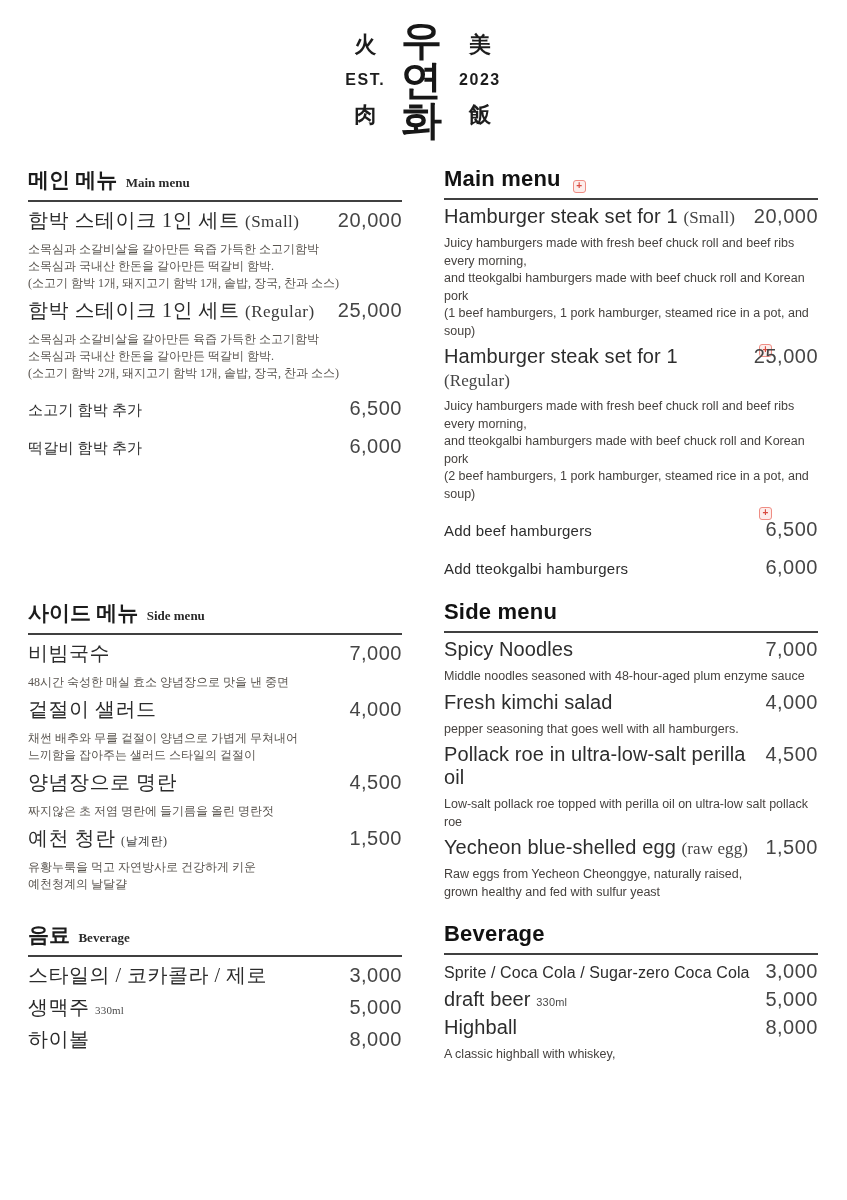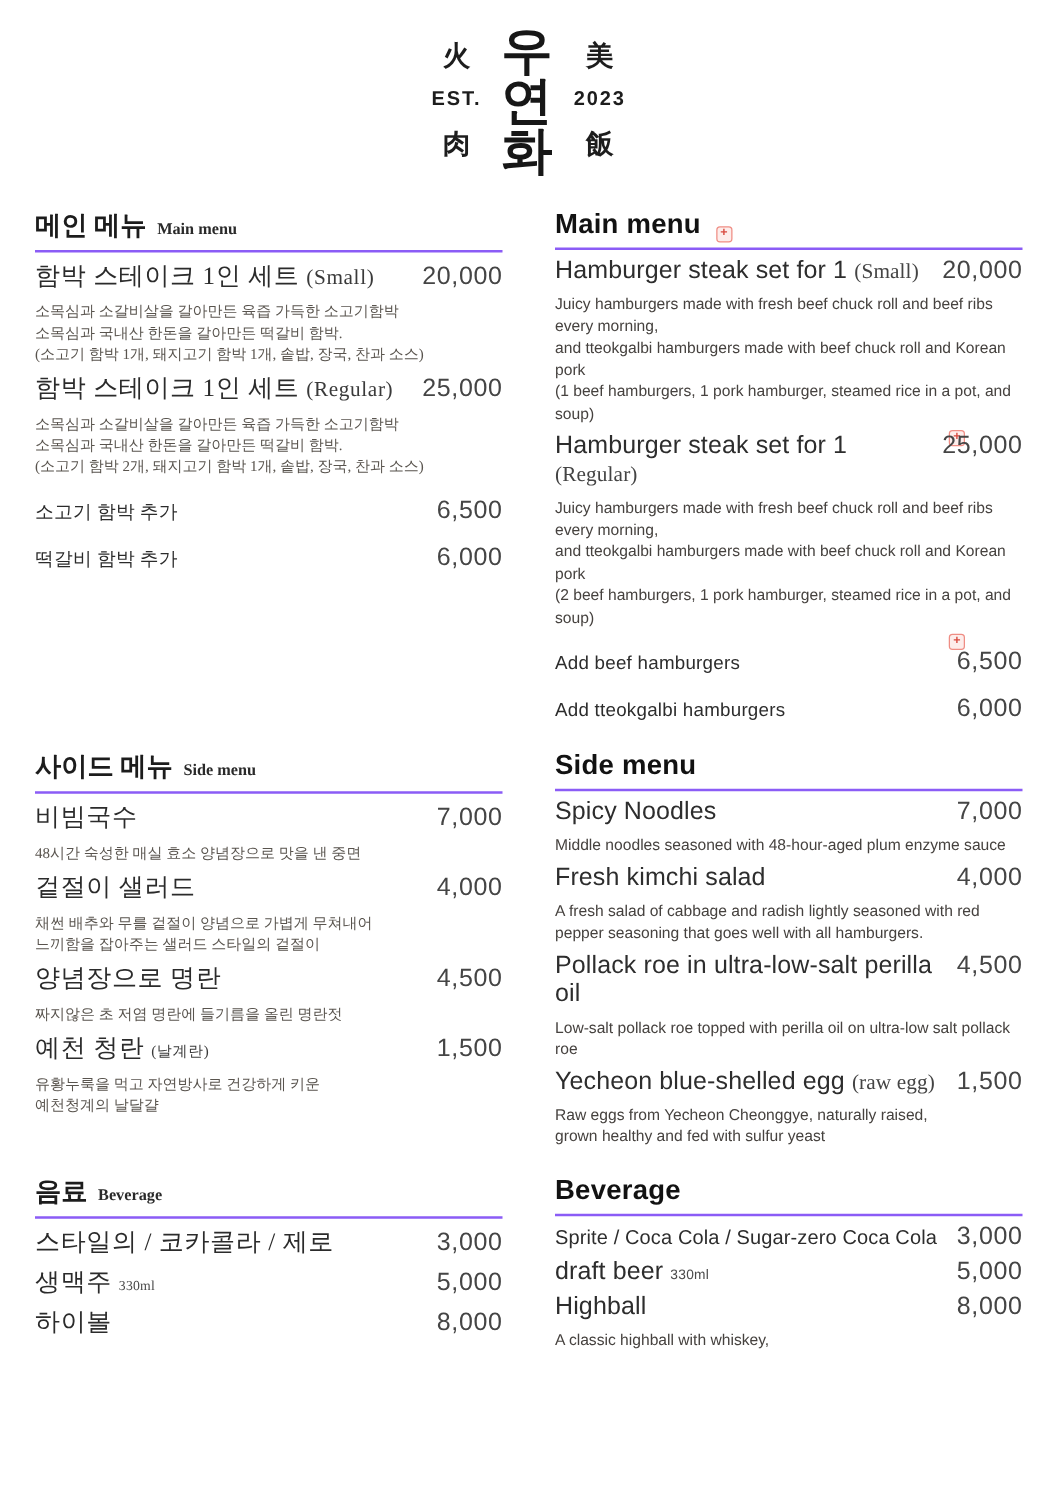--- a/index.html
+++ b/index.html
@@ -17,21 +17,21 @@
   .logo-center{display:flex;flex-direction:column;align-items:center;}
   .logo-center .hangul{
     font-family:"DejaVu Sans",sans-serif;font-size:41px;font-weight:900;
     line-height:40px;color:#171717;letter-spacing:1px;
   }
 
   
   .menu-grid{display:grid;grid-template-columns:1fr 1fr;column-gap:42px;margin-top:26px;}
   section{margin-bottom:20px;}
 
-  .sec-header{border-bottom:2px solid #8b5cf6;padding-bottom:6px;white-space:nowrap;}
+  .sec-header{border-bottom:2px solid #404040;padding-bottom:6px;white-space:nowrap;}
   .ko .sec-title{font-family:"Liberation Serif","DejaVu Serif",serif;font-size:21px;font-weight:700;color:#1c1c1c;}
   .ko .sec-sub{font-family:"Liberation Serif","DejaVu Serif",serif;font-size:13px;font-weight:600;color:#2a2a2a;margin-left:4px;}
   .en .sec-title{font-size:22px;font-weight:800;color:#121212;letter-spacing:.2px;}
 
   
   .item{margin-top:5px;position:relative;}
   .item.small{margin-top:15px;}
   .row{display:flex;justify-content:space-between;align-items:baseline;}
   .ko .name{font-family:"Liberation Serif","DejaVu Serif",serif;font-size:20px;color:#2b2b2b;letter-spacing:.5px;}
   .en .name{font-size:20px;color:#2d2d2d;letter-spacing:.1px;}
@@ -225,21 +225,20 @@
         <div class="desc">
             <div>Middle noodles seasoned with 48-hour-aged plum enzyme sauce</div>
           </div>
       </div>
       <div class="item">
         <div class="row">
           <span class="name">Fresh kimchi salad</span>
           <span class="price">4,000</span>
         </div>
         <div class="desc">
-            <div>A fresh salad of cabbage and radish lightly seasoned with red</div>
             <div>pepper seasoning that goes well with all hamburgers.</div>
           </div>
       </div>
       <div class="item">
         <div class="row">
           <span class="name">Pollack roe in ultra-low-salt perilla oil</span>
           <span class="price">4,500</span>
         </div>
         <div class="desc">
             <div>Low-salt pollack roe topped with perilla oil on ultra-low salt pollack roe</div>

